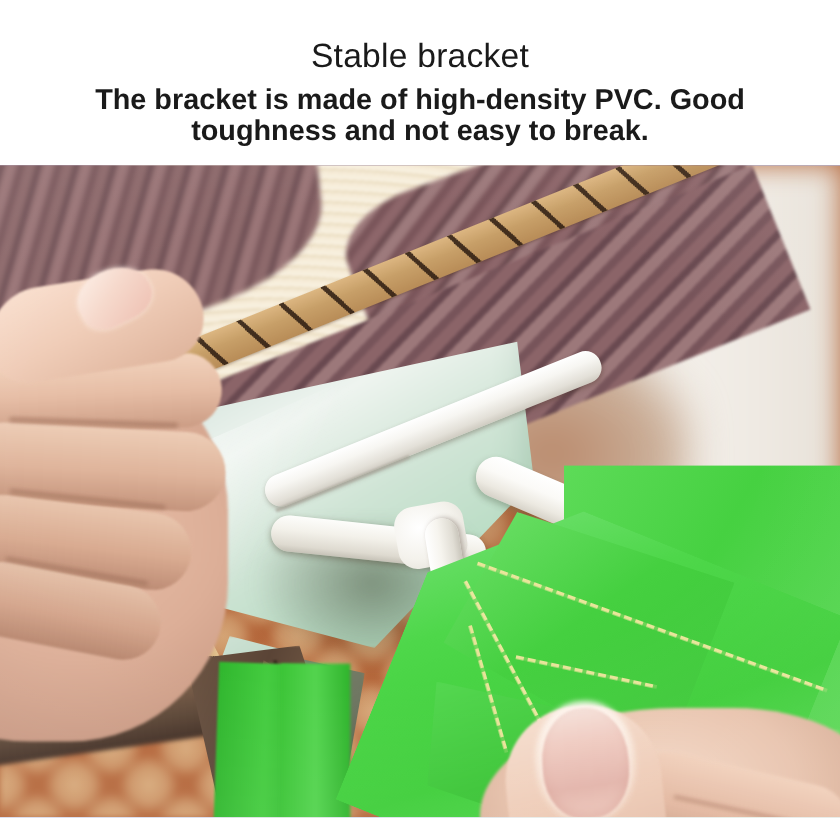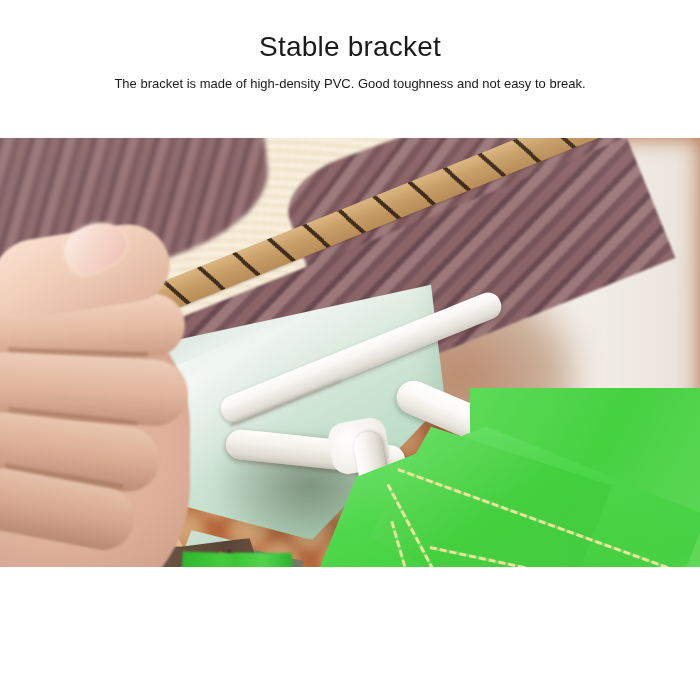--- a/index.html
+++ b/index.html
@@ -6,21 +6,21 @@
     margin: 0;
     padding: 0;
     background: #ffffff;
   }
   body {
     font-family: "Liberation Sans", sans-serif;
   }
   #page {
     position: relative;
     width: 700px;
-    height: 567px;
+    height: 700px;
     overflow: hidden;
     background: #1d4ed8;
   }
 
   
   .header {
     position: absolute;
     left: 0;
     top: 0;
     width: 700px;
@@ -32,24 +32,24 @@
   }
   .title {
     font-size: 28px;
     line-height: 34px;
     color: #1a1a1a;
     font-weight: 400;
     letter-spacing: 0.2px;
   }
   .subtitle {
     margin-top: 7px;
-    font-size: 13px;
+    font-size: 24px;
     line-height: 26px;
     color: #1a1a1a;
-    font-weight: 400;
+    font-weight: 700;
     padding: 0 28px;
   }
 
   
   .photo {
     position: absolute;
     left: 0;
     top: 138px;
     width: 700px;
     height: 543px;

